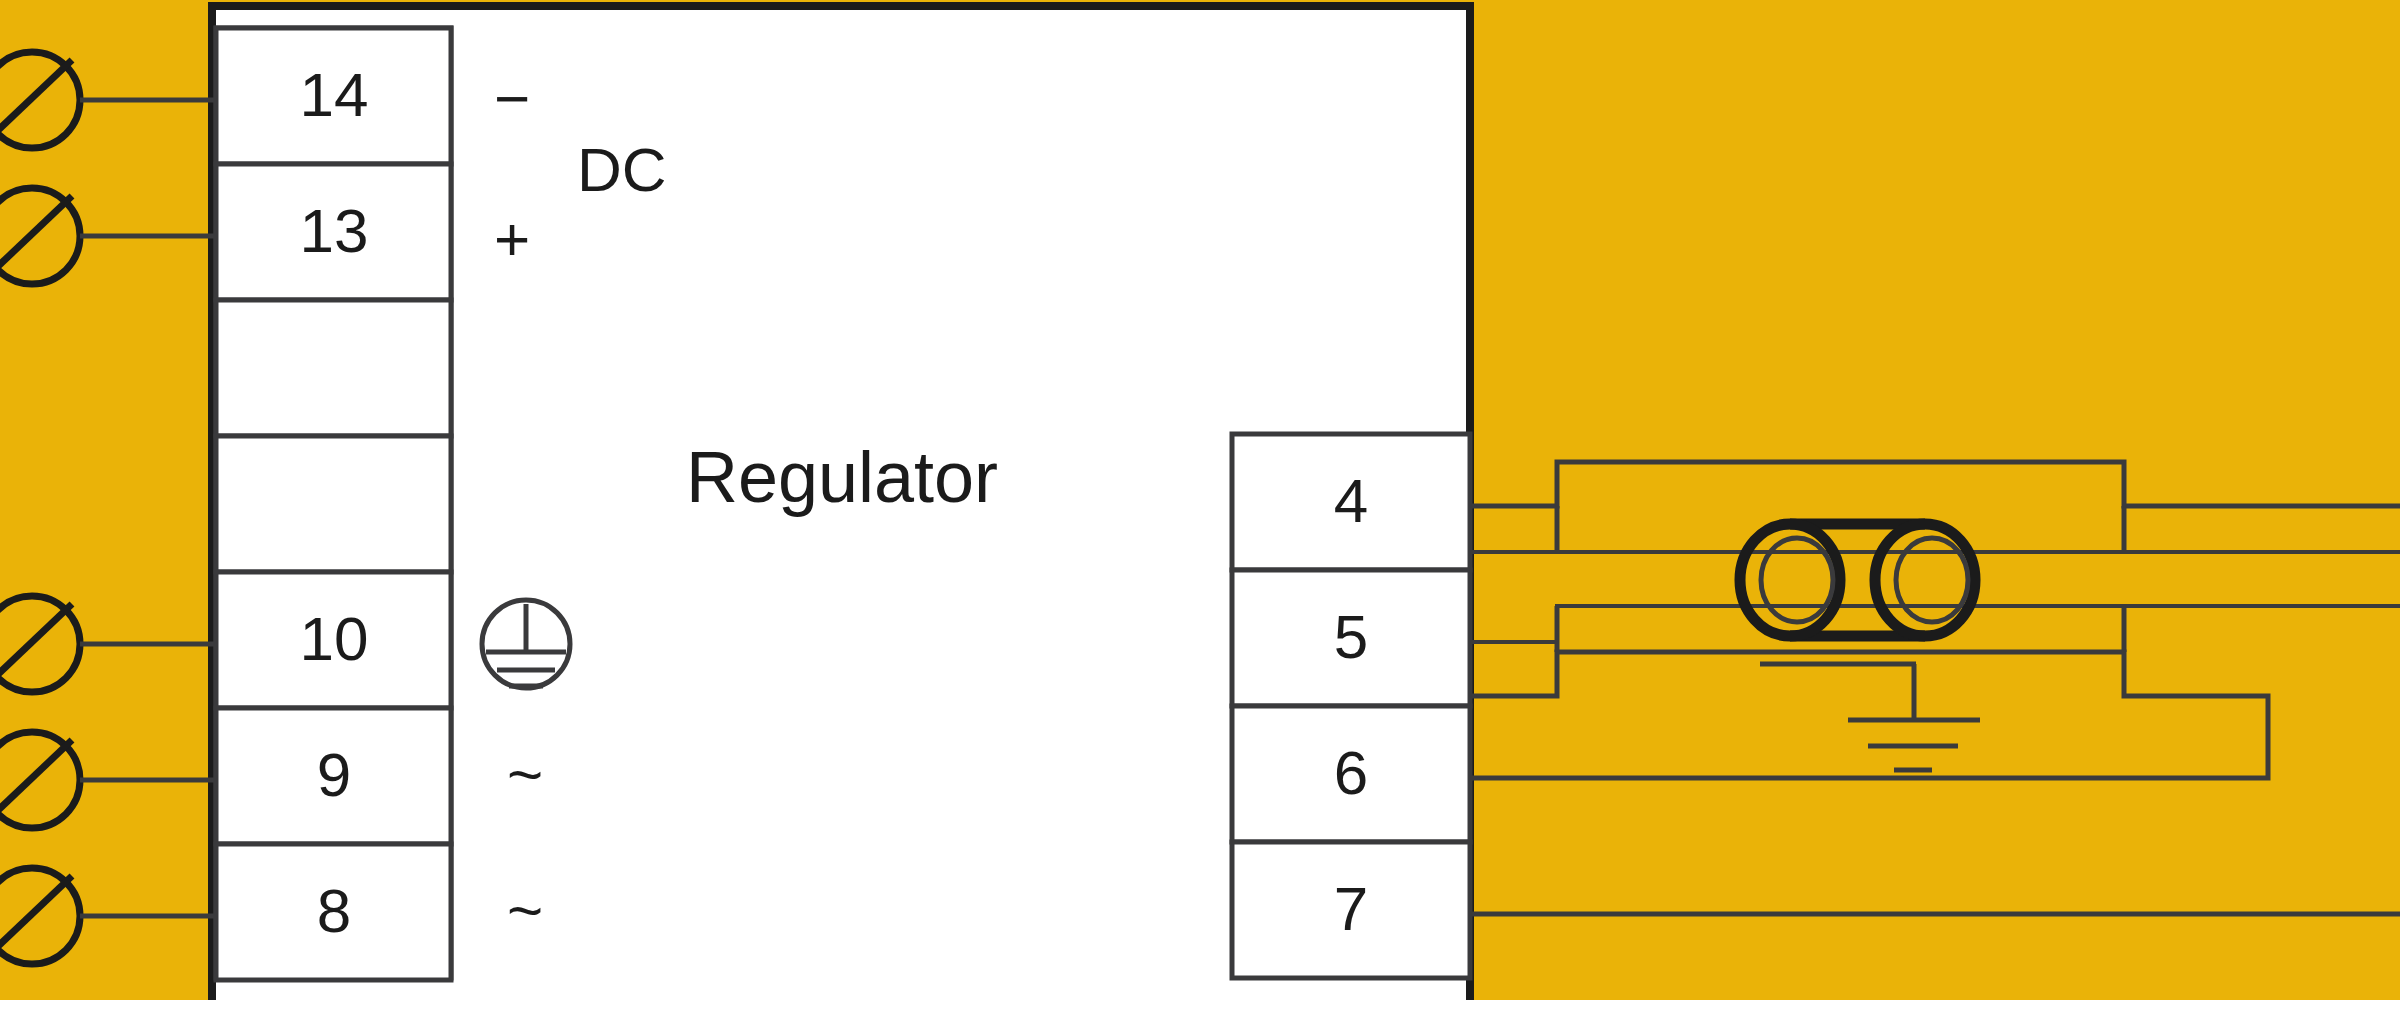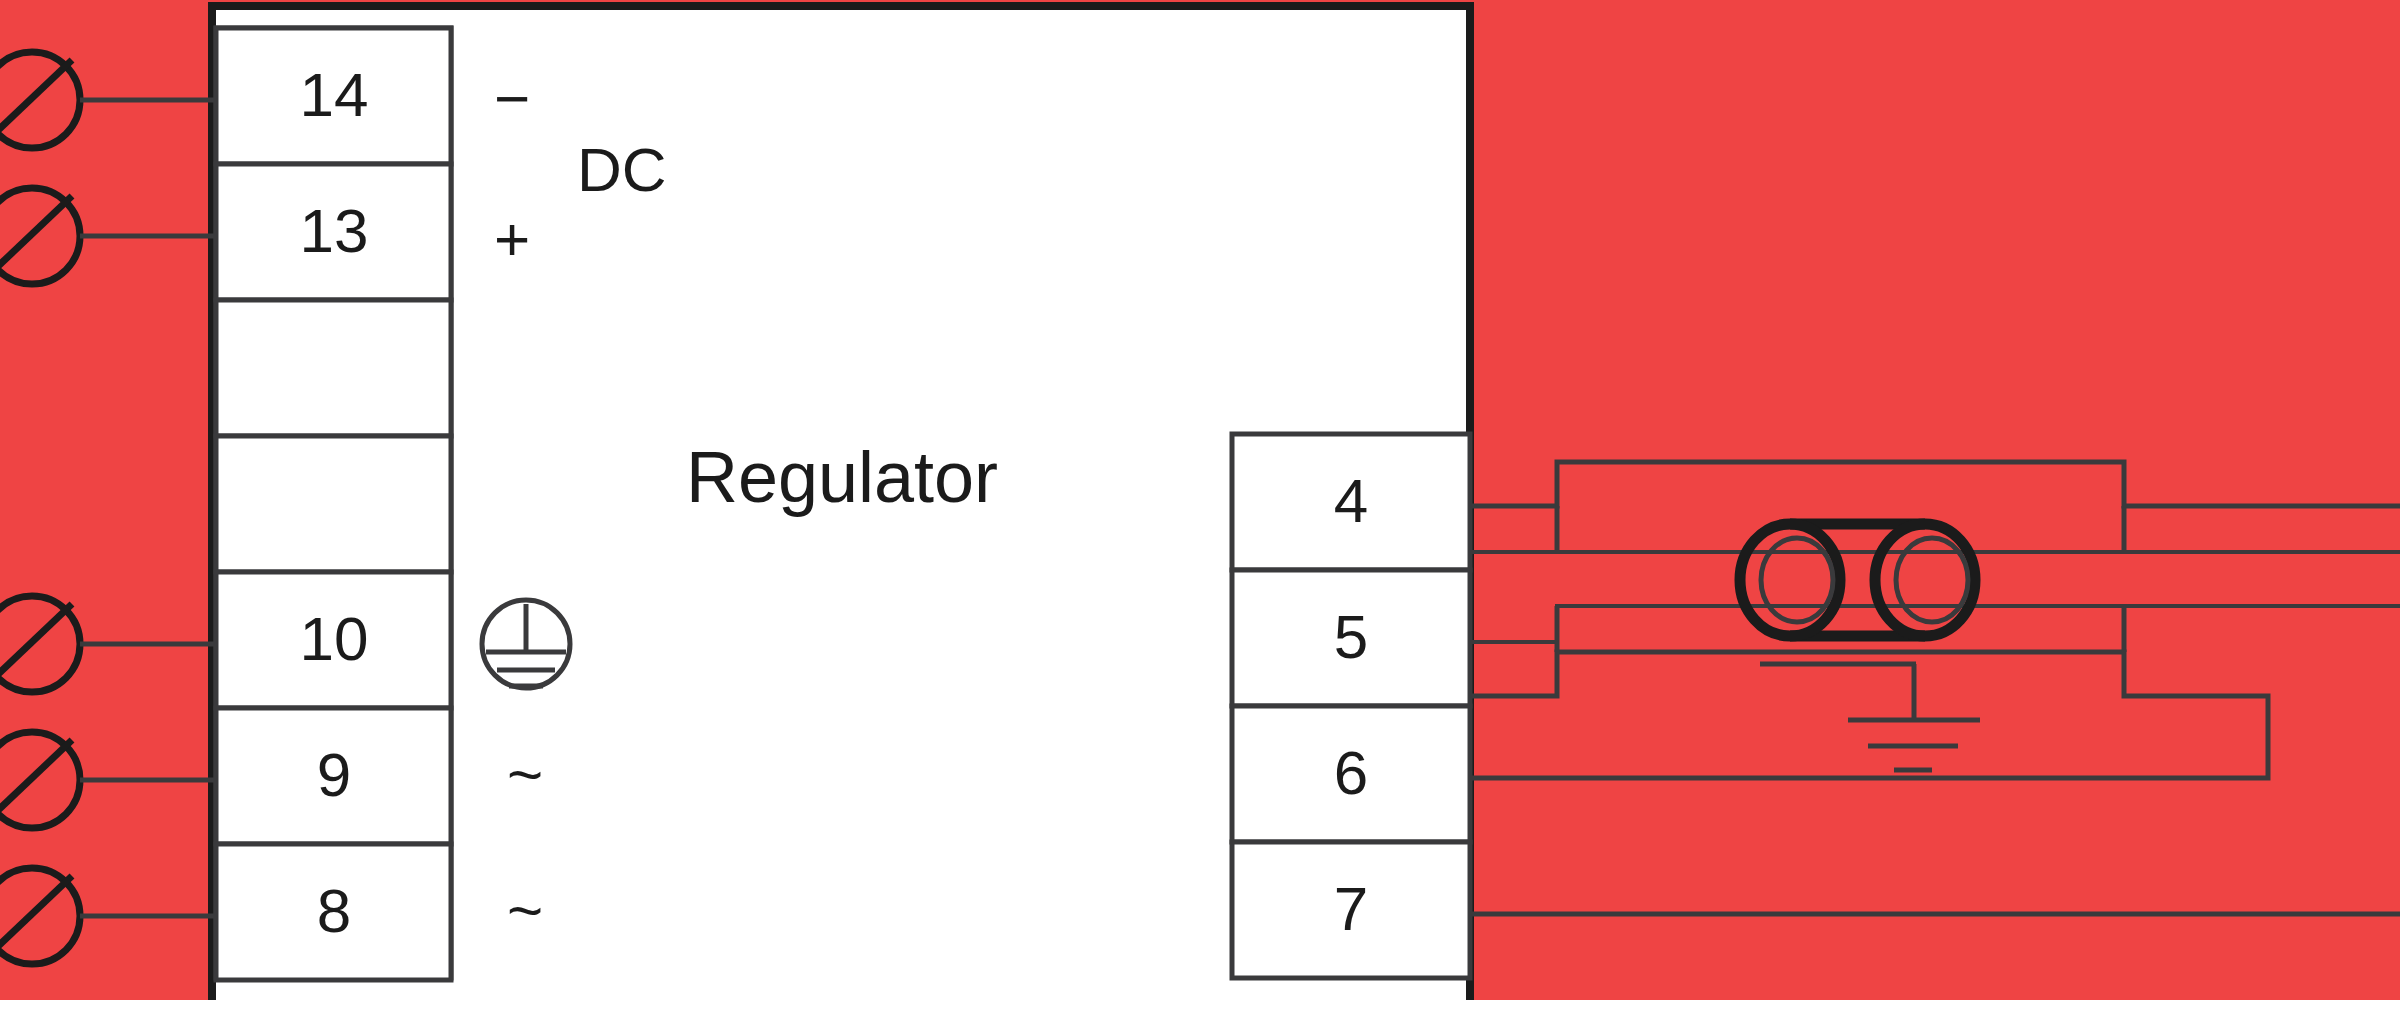--- a/index.html
+++ b/index.html
@@ -7,21 +7,21 @@
     padding: 0;
     background: #ffffff;
   }
   body {
     font-family: "Liberation Sans", sans-serif;
   }
   #diagram-root {
     position: relative;
     width: 2400px;
     height: 1000px;
-    background: #ef4444;
+    background: #eab308;
     overflow: hidden;
   }
   #wiring-svg {
     position: absolute;
     top: 0;
     left: 0;
     width: 2400px;
     height: 1012px;
   }
   .term-num {

